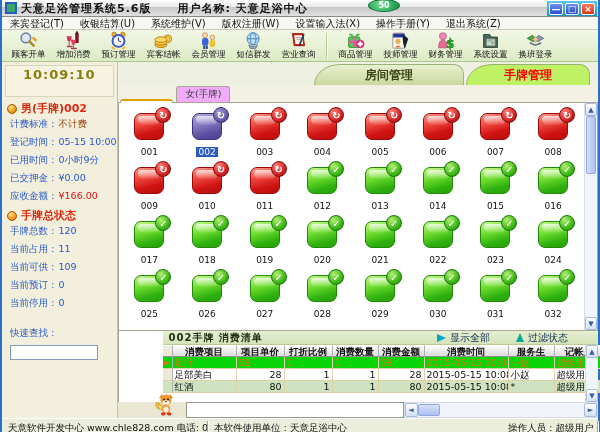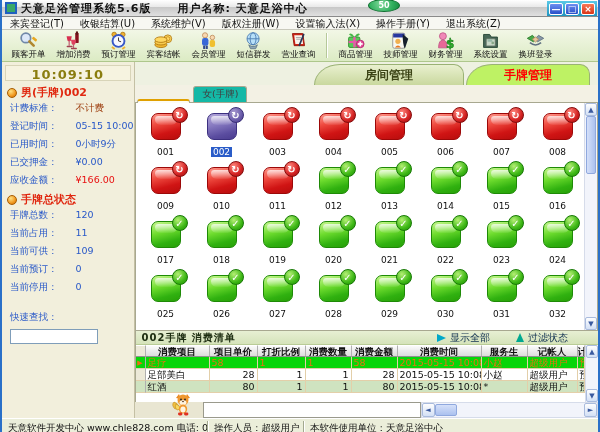--- a/index.html
+++ b/index.html
@@ -26,42 +26,42 @@
   .tbtn { width:45px; display:flex; flex-direction:column; align-items:center; justify-content:center; }
   .tbtn svg { width:19px; height:19px; display:block; }
   .tbtn .tlabel { font-size:8.5px; color:#101010; white-space:nowrap; margin-top:-1px; }
   .tsep { width:2px; margin:3px 5px; border-left:1px solid #b6c89a; border-right:1px solid #ffffff; }
 
   
   .content { flex:0 0 338px; display:flex; background:#ece9d8; }
 
   
   .sidebar { flex:0 0 106px; background:#f2efdc; border-right:1px solid #c4c0a4; padding:2px 0 0 0; position:relative; }
-  .side-time { margin:1px 3px 3px 3px; height:16px; text-align:center; font-size:13px; font-weight:bold; color:#8a7d10; background:#f6f3e0; border:1px solid #d8d4b8; line-height:17px; letter-spacing:1px; }
+  .side-time { margin:1px 3px 3px 3px; height:32px; text-align:center; font-size:13px; font-weight:bold; color:#8a7d10; background:#f6f3e0; border:1px solid #d8d4b8; line-height:17px; letter-spacing:1px; }
   .side-sec { display:flex; align-items:center; margin:4px 0 2px 5px; }
   .orb { width:10px; height:10px; border-radius:50%; background:radial-gradient(circle at 35% 30%,#ffe080,#f09820 60%,#c86a00); border:1px solid #a85c00; margin-right:4px; flex:0 0 10px; }
   .side-sec-title { font-size:11px; font-weight:bold; color:#e02810; white-space:nowrap; }
   .f-row { display:flex; margin:0 0 5px 8px; font-size:9.5px; white-space:nowrap; }
   .f-label { color:#2858c8; }
-  .f-value { margin-left:18px; }
+  .f-value { margin-left:1px; }
   .quick-find { margin:17px 0 0 8px; font-size:9.5px; color:#2858c8;font-family:Liberation Mono, monospace; }
   .qf-input { display:block; margin:5px 0 0 8px; width:88px; height:15px; border:1px solid #7f9db9; background:#fff; font-size:10px; padding:0 2px; }
 
   
   .main { flex:1; display:flex; flex-direction:column; min-width:0; }
 
   
   .tabstrip { flex:0 0 23px; background:#eef1e1; display:flex; justify-content:flex-end; align-items:flex-end; padding-right:8px; position:relative; }
   .bigtab { height:21px; font-size:12px; font-weight:bold; text-align:center; line-height:20px; position:relative; }
   .tab-room { width:150px; background:linear-gradient(#e9f0cf,#c9d89e); border:1px solid #9ab274; border-bottom:none; border-radius:26px 10px 0 0 / 21px 10px 0 0; color:#3c4416; }
   .tab-card { width:124px; background:#bef264; border:1px solid #9ab274; border-bottom:none; border-radius:26px 10px 0 0 / 21px 10px 0 0; color:#ff0000; margin-left:2px; }
 
   
   .subtabs { flex:0 0 16px; background:#f3f1e4; display:flex; align-items:flex-end; padding-left:2px; border-bottom:1px solid #a8a890; }
-  .subtab { font-size:9.5px; padding:1px 8px; border:1px solid #a8a890; border-bottom:none; border-radius:3px 3px 0 0; margin-right:3px; background:#14b8a6; color:#404040; }
+  .subtab { font-size:9.5px; padding:1px 8px; border:1px solid #a8a890; border-bottom:none; border-radius:3px 3px 0 0; margin-right:3px; background:#f0abfc; color:#404040; }
   .subtab.active { background:#fdfcf5; border-top:2px solid #e0a000; color:#101010; position:relative; top:14px; }
 
   
   .gridwrap { flex:0 0 228px; background:#ffffff; border:1px solid #a8a890; border-top:none; position:relative; }
   .cardgrid { position:absolute; left:2px; right:15px; top:4px; bottom:0; display:grid; grid-template-columns:repeat(8,1fr); grid-auto-rows:54px; justify-items:center; }
   .card { width:56px; text-align:center; padding-top:6px; }
   .ball { width:30px; height:27px; border-radius:7px; margin:0 auto; position:relative; }
   .ball::before { content:""; position:absolute; left:3px; right:3px; top:2px; height:9px; border-radius:6px 6px 10px 10px; background:linear-gradient(rgba(255,255,255,.75),rgba(255,255,255,.05)); }
   .occupied .ball { background:linear-gradient(165deg,#ff9a8e 0%,#ef4b40 35%,#d01414 70%,#b80d0d 100%); border:1px solid #9c0808; }
   .free .ball { background:linear-gradient(165deg,#caf892 0%,#6edc2e 40%,#30b110 75%,#27a007 100%); border:1px solid #1e8a06; }
@@ -73,21 +73,21 @@
   .card-label { display:inline-block; font-size:9px; color:#101010; margin-top:3px; padding:0 2px; }
   .selected .card-label { background:#2a5cc8; color:#ffffff; }
 
   
   .vsb { position:absolute; top:0; bottom:0; right:0; width:13px; background:#f2f4fb; border-left:1px solid #d6dcea; }
   .sb-arr { height:13px; background:linear-gradient(#fefefe,#d3e0f5); border:1px solid #a9bbdd; border-radius:2px; color:#3a5aa0; font-size:7px; line-height:12px; text-align:center; }
   .sb-arr.bottom { position:absolute; bottom:0; left:0; right:0; }
   .sb-thumb { margin:0 1px; height:58px; background:linear-gradient(90deg,#d5e0f9,#abc1ef); border:1px solid #8fa8de; border-radius:2px; }
 
   
-  .consumption { flex:0 0 71px; position:relative; background:#ffffff; border-left:1px solid #a8a890; }
+  .consumption { flex:0 0 71px; position:relative; background:#ffffff; border-left:1px solid #a8a890;padding-left:44px; }
   .c-titlebar { height:14px; background:linear-gradient(#e7efd3,#d5e3ba); border-bottom:1px solid #b9cc96; display:flex; align-items:center; font-size:10px; }
   .c-title { font-weight:bold; color:#1c2c10; margin-left:6px; letter-spacing:1px; }
   .c-actions { margin-left:auto; display:flex; gap:26px; padding-right:30px; }
   .c-action { display:flex; align-items:center; gap:4px; color:#103050; }
   .arr-right { width:0; height:0; border-left:9px solid #00a8c8; border-top:4px solid transparent; border-bottom:4px solid transparent; }
   .arr-up { width:0; height:0; border-bottom:9px solid #00a890; border-left:4px solid transparent; border-right:4px solid transparent; }
   .ctable { margin-right:13px; font-size:9.5px; }
   .crow { display:grid; grid-template-columns:10px 64px 48px 48px 46px 46px 84px 46px 50px minmax(0,1fr); height:12px; line-height:12px; }
   .hcell { background:linear-gradient(#fbfbfb,#dcdcdc); border-right:1px solid #b0b0b0; border-bottom:1px solid #909090; border-top:1px solid #ffffff; text-align:center; font-weight:bold; color:#101010; overflow:hidden; white-space:nowrap; }
   .dcell { border-right:1px solid #e3cfa9; border-bottom:1px solid #e3cfa9; padding:0 2px; overflow:hidden; white-space:nowrap; color:#101010; }
@@ -563,17 +563,17 @@
           <div class="hthumb"></div>
           <div class="htrack"></div>
           <div class="harr">►</div>
         </div>
       </div>
     </div>
   </div>
 
   <div class="statusbar">
     <div class="sb-sec sb-1">天意软件开发中心 www.chle828.com 电话: 0635-7987985/7364058</div>
+    <div class="sb-sec sb-3">本软件使用单位：天意足浴中心</div>
     <div class="sb-sec sb-2">操作人员：超级用户</div>
-    <div class="sb-sec sb-3">本软件使用单位：天意足浴中心</div>
   </div>
 
 </div>
 
 </body></html>

